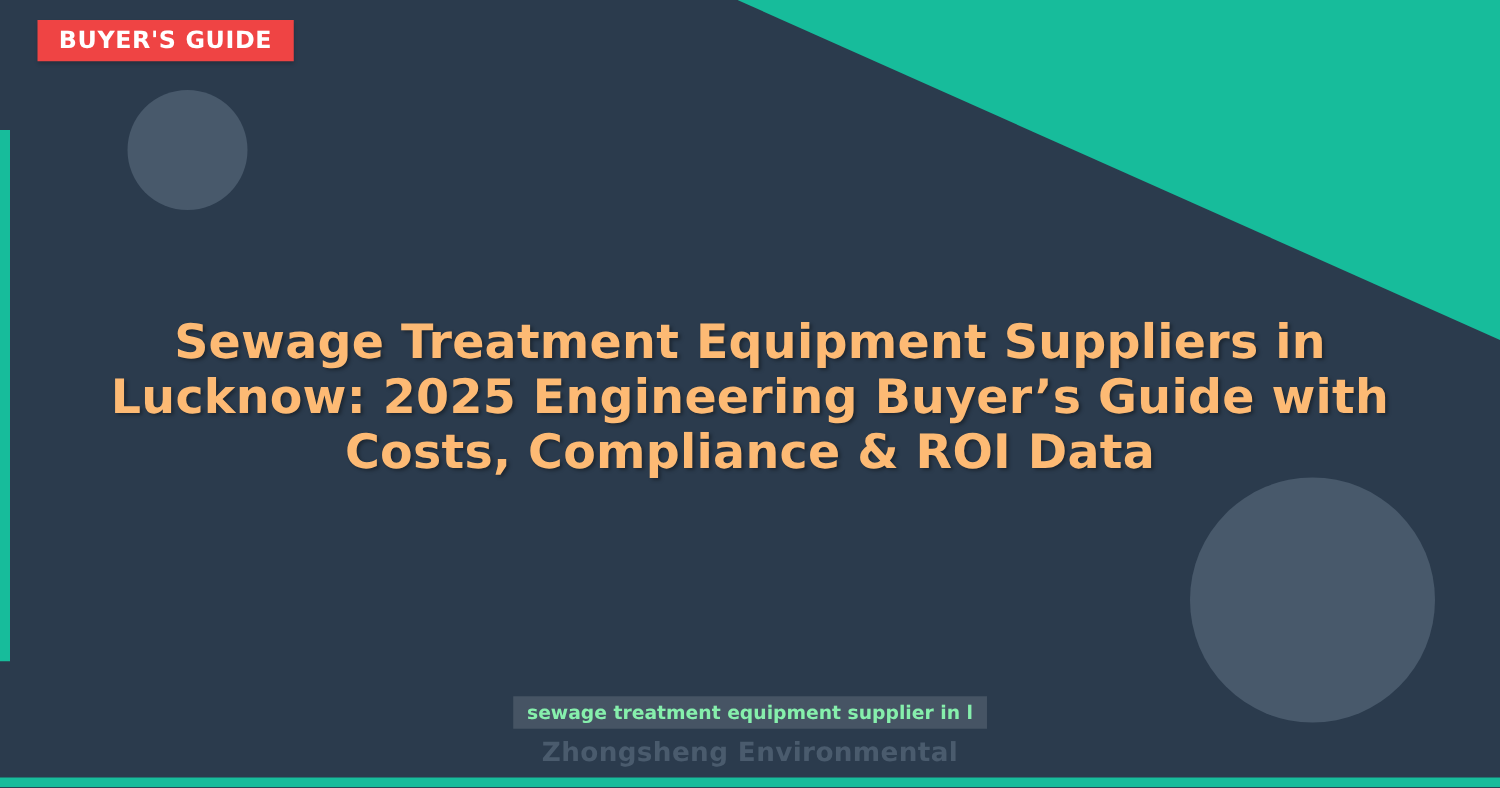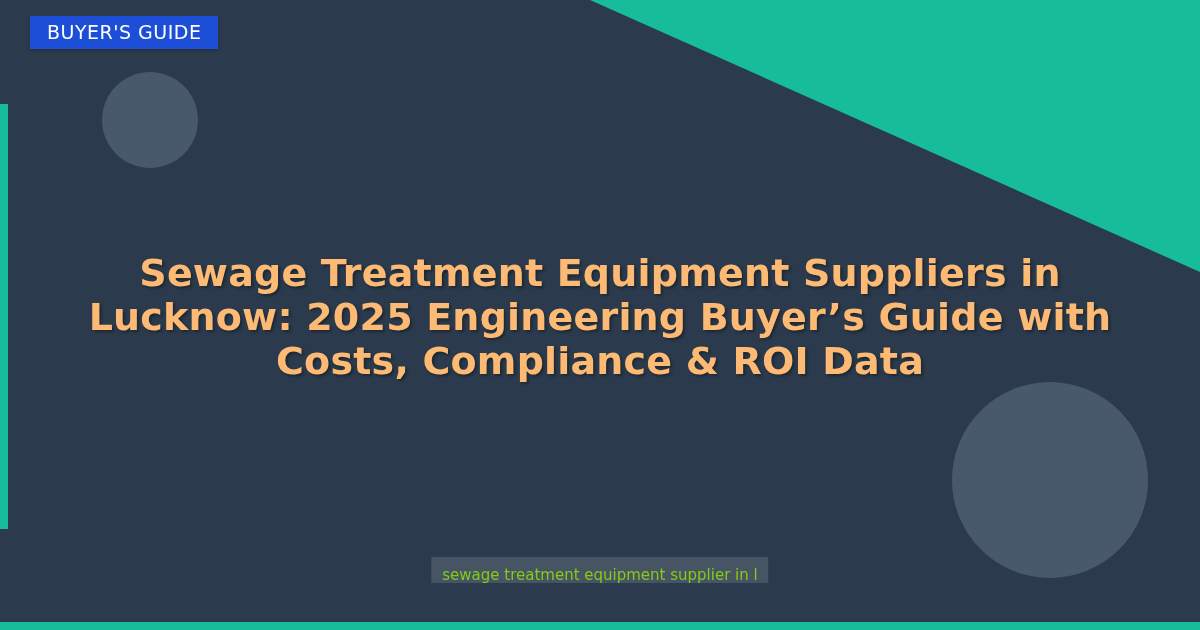--- a/index.html
+++ b/index.html
@@ -73,24 +73,24 @@
 
   
   .badge {
     position: absolute;
     left: 30px;
     top: 16px;
     height: 33px;
     padding: 0 17px;
     display: flex;
     align-items: center;
-    background: #1d4ed8;
+    background: #ef4444;
     color: #ffffff;
     font-size: 19px;
-    font-weight: normal;
+    font-weight: bold;
     letter-spacing: 0.5px;
     line-height: 1;
     box-shadow: 0 2px 3px rgba(0,0,0,0.18);
   }
 
   
   .headline {
     position: absolute;
     left: 60px;
     top: 226px;
@@ -106,26 +106,26 @@
 
   
   .keyword-chip {
     position: absolute;
     left: 50%;
     transform: translateX(-50%);
     top: 557px;
     height: 26px;
     padding: 0 11px;
     display: flex;
-    align-items: flex-end;
+    align-items: center;
     justify-content: center;
     background: rgba(255,255,255,0.13);
-    color: #84cc16;
+    color: #86efac;
     font-size: 15px;
-    font-weight: normal;
+    font-weight: bold;
     line-height: 1;
     white-space: nowrap;
     max-width: 434px;
     overflow: hidden;
   }
 
   
   .brand {
     position: absolute;
     left: 0;
@@ -154,14 +154,15 @@
   <div class="badge">
     <span>BUYER'S GUIDE</span>
   </div>
 
   <h1 class="headline">Sewage Treatment Equipment Suppliers in Lucknow: 2025 Engineering Buyer’s Guide with Costs, Compliance &amp; ROI Data</h1>
 
   <div class="keyword-chip">
     <span>sewage treatment equipment supplier in l</span>
   </div>
 
+  <div class="brand">Zhongsheng Environmental</div>
 
 </div>
 
 </body></html>

